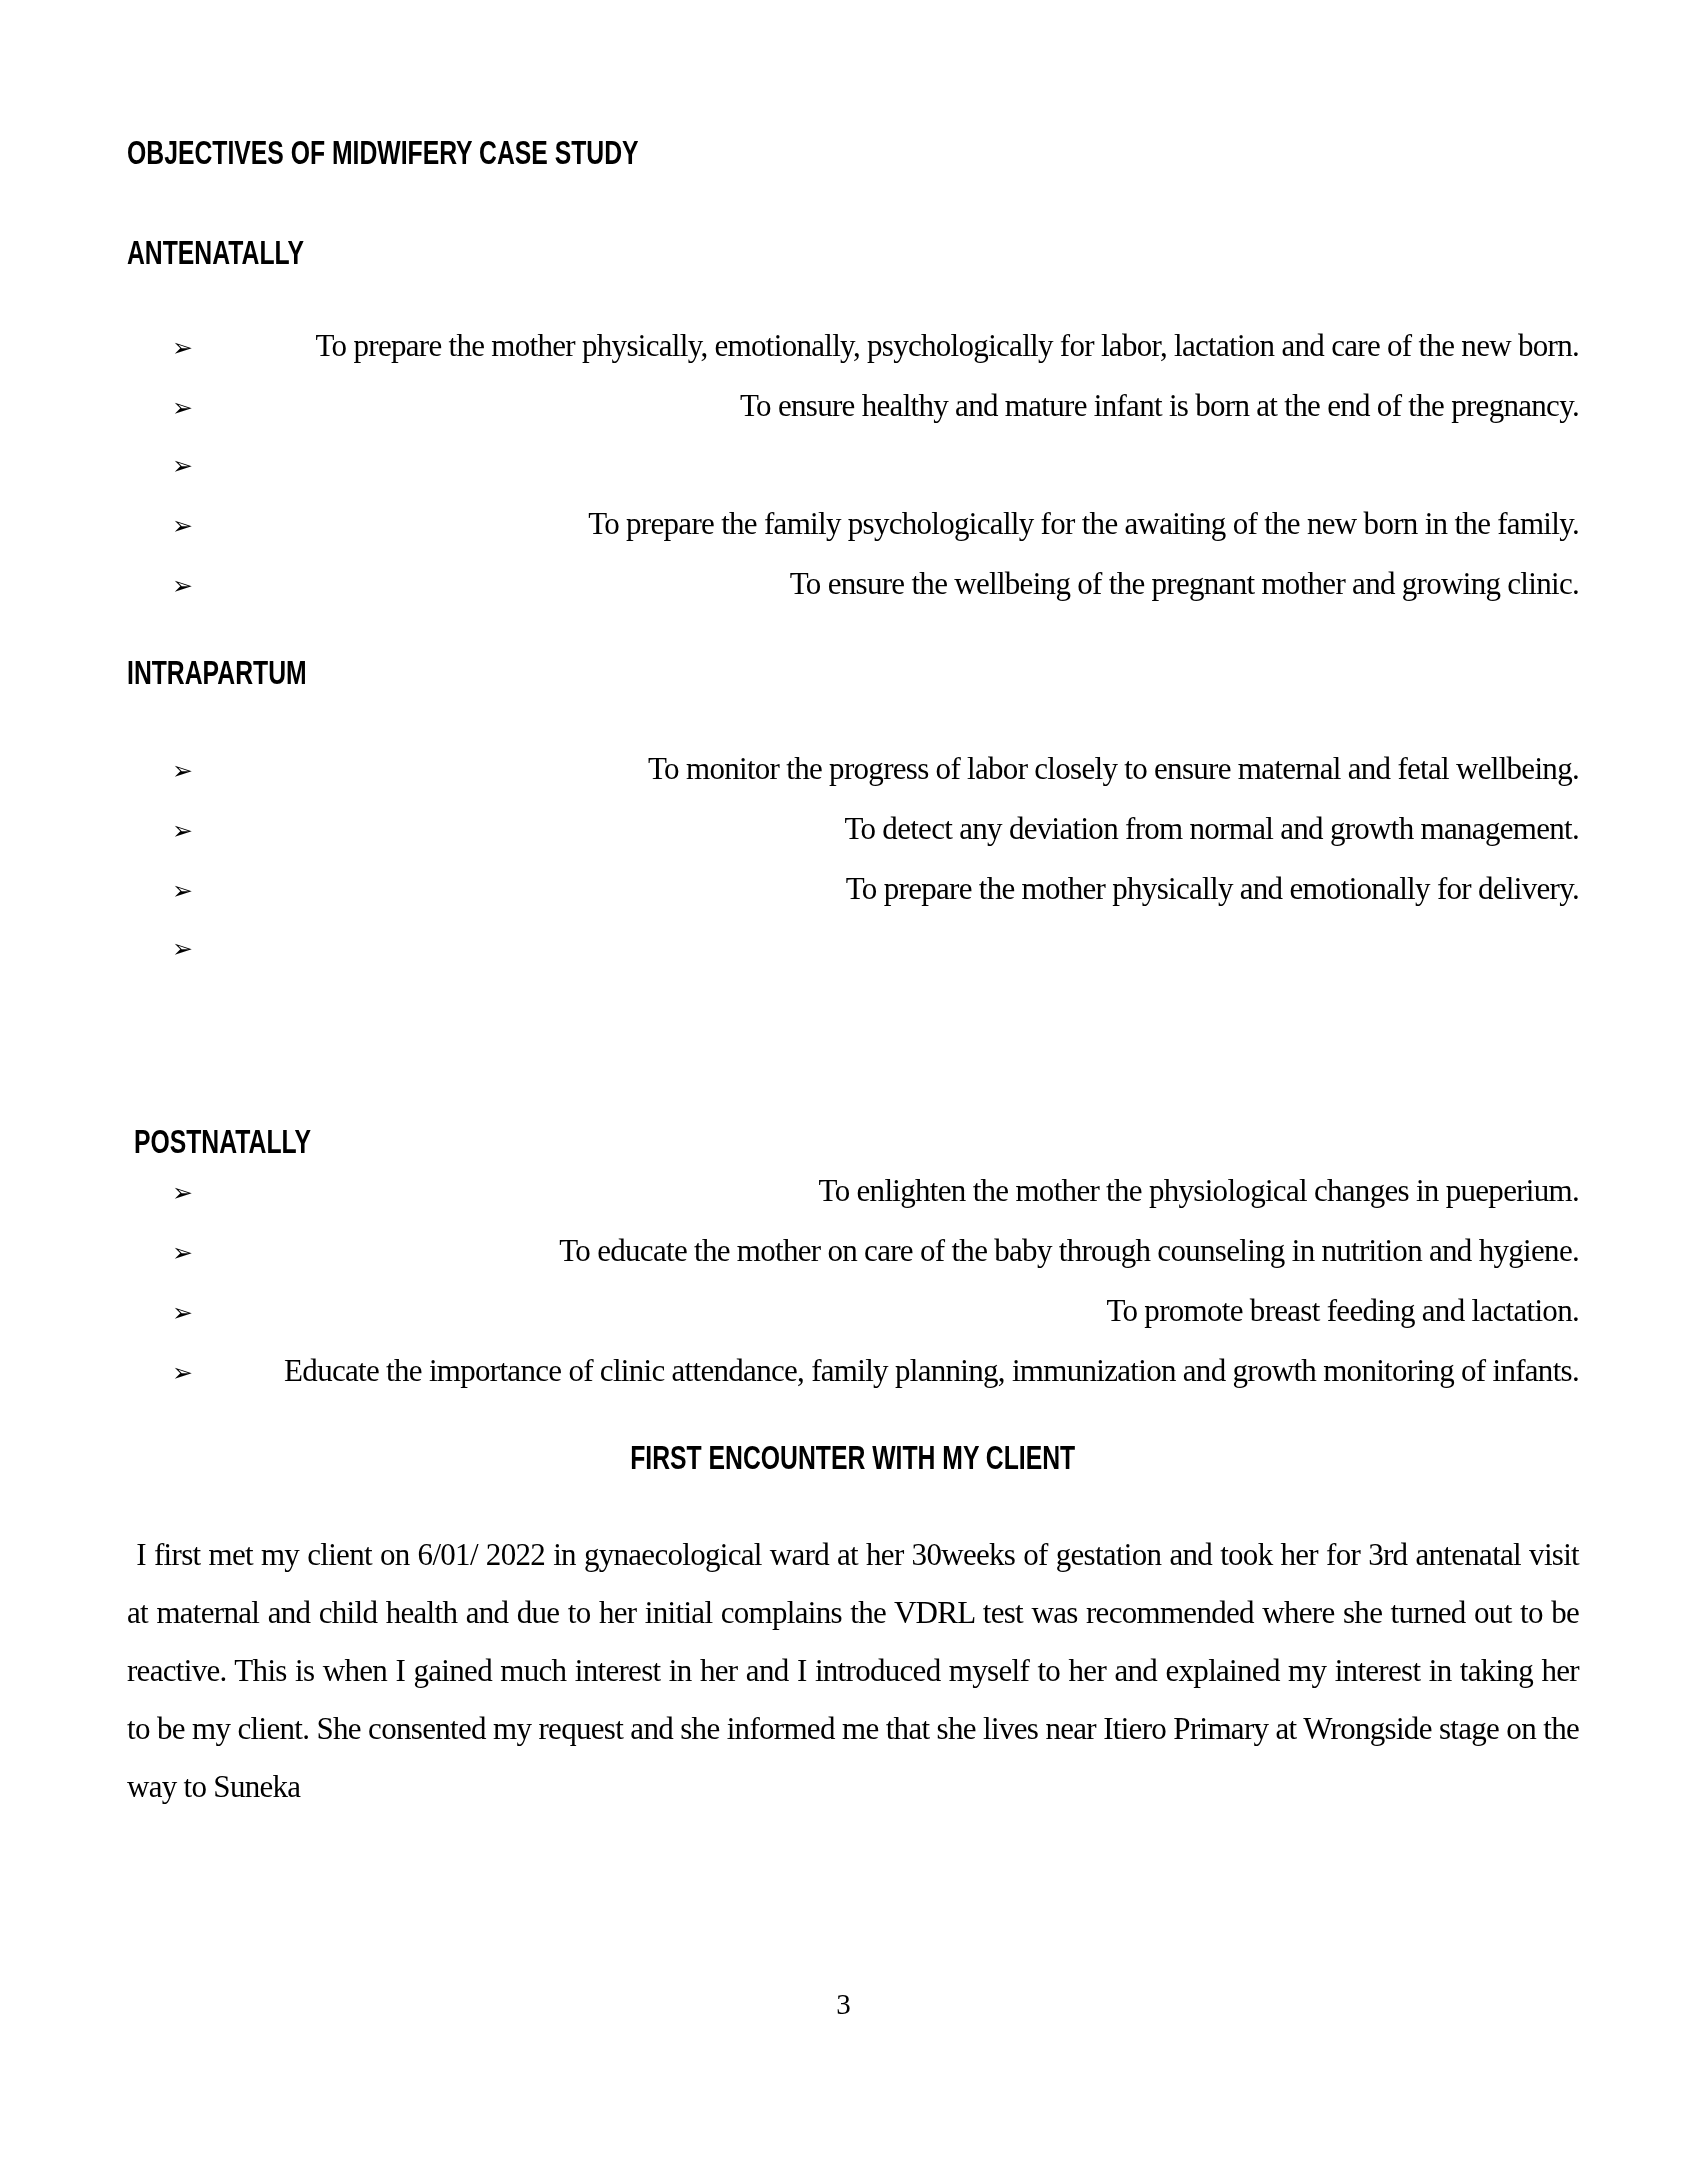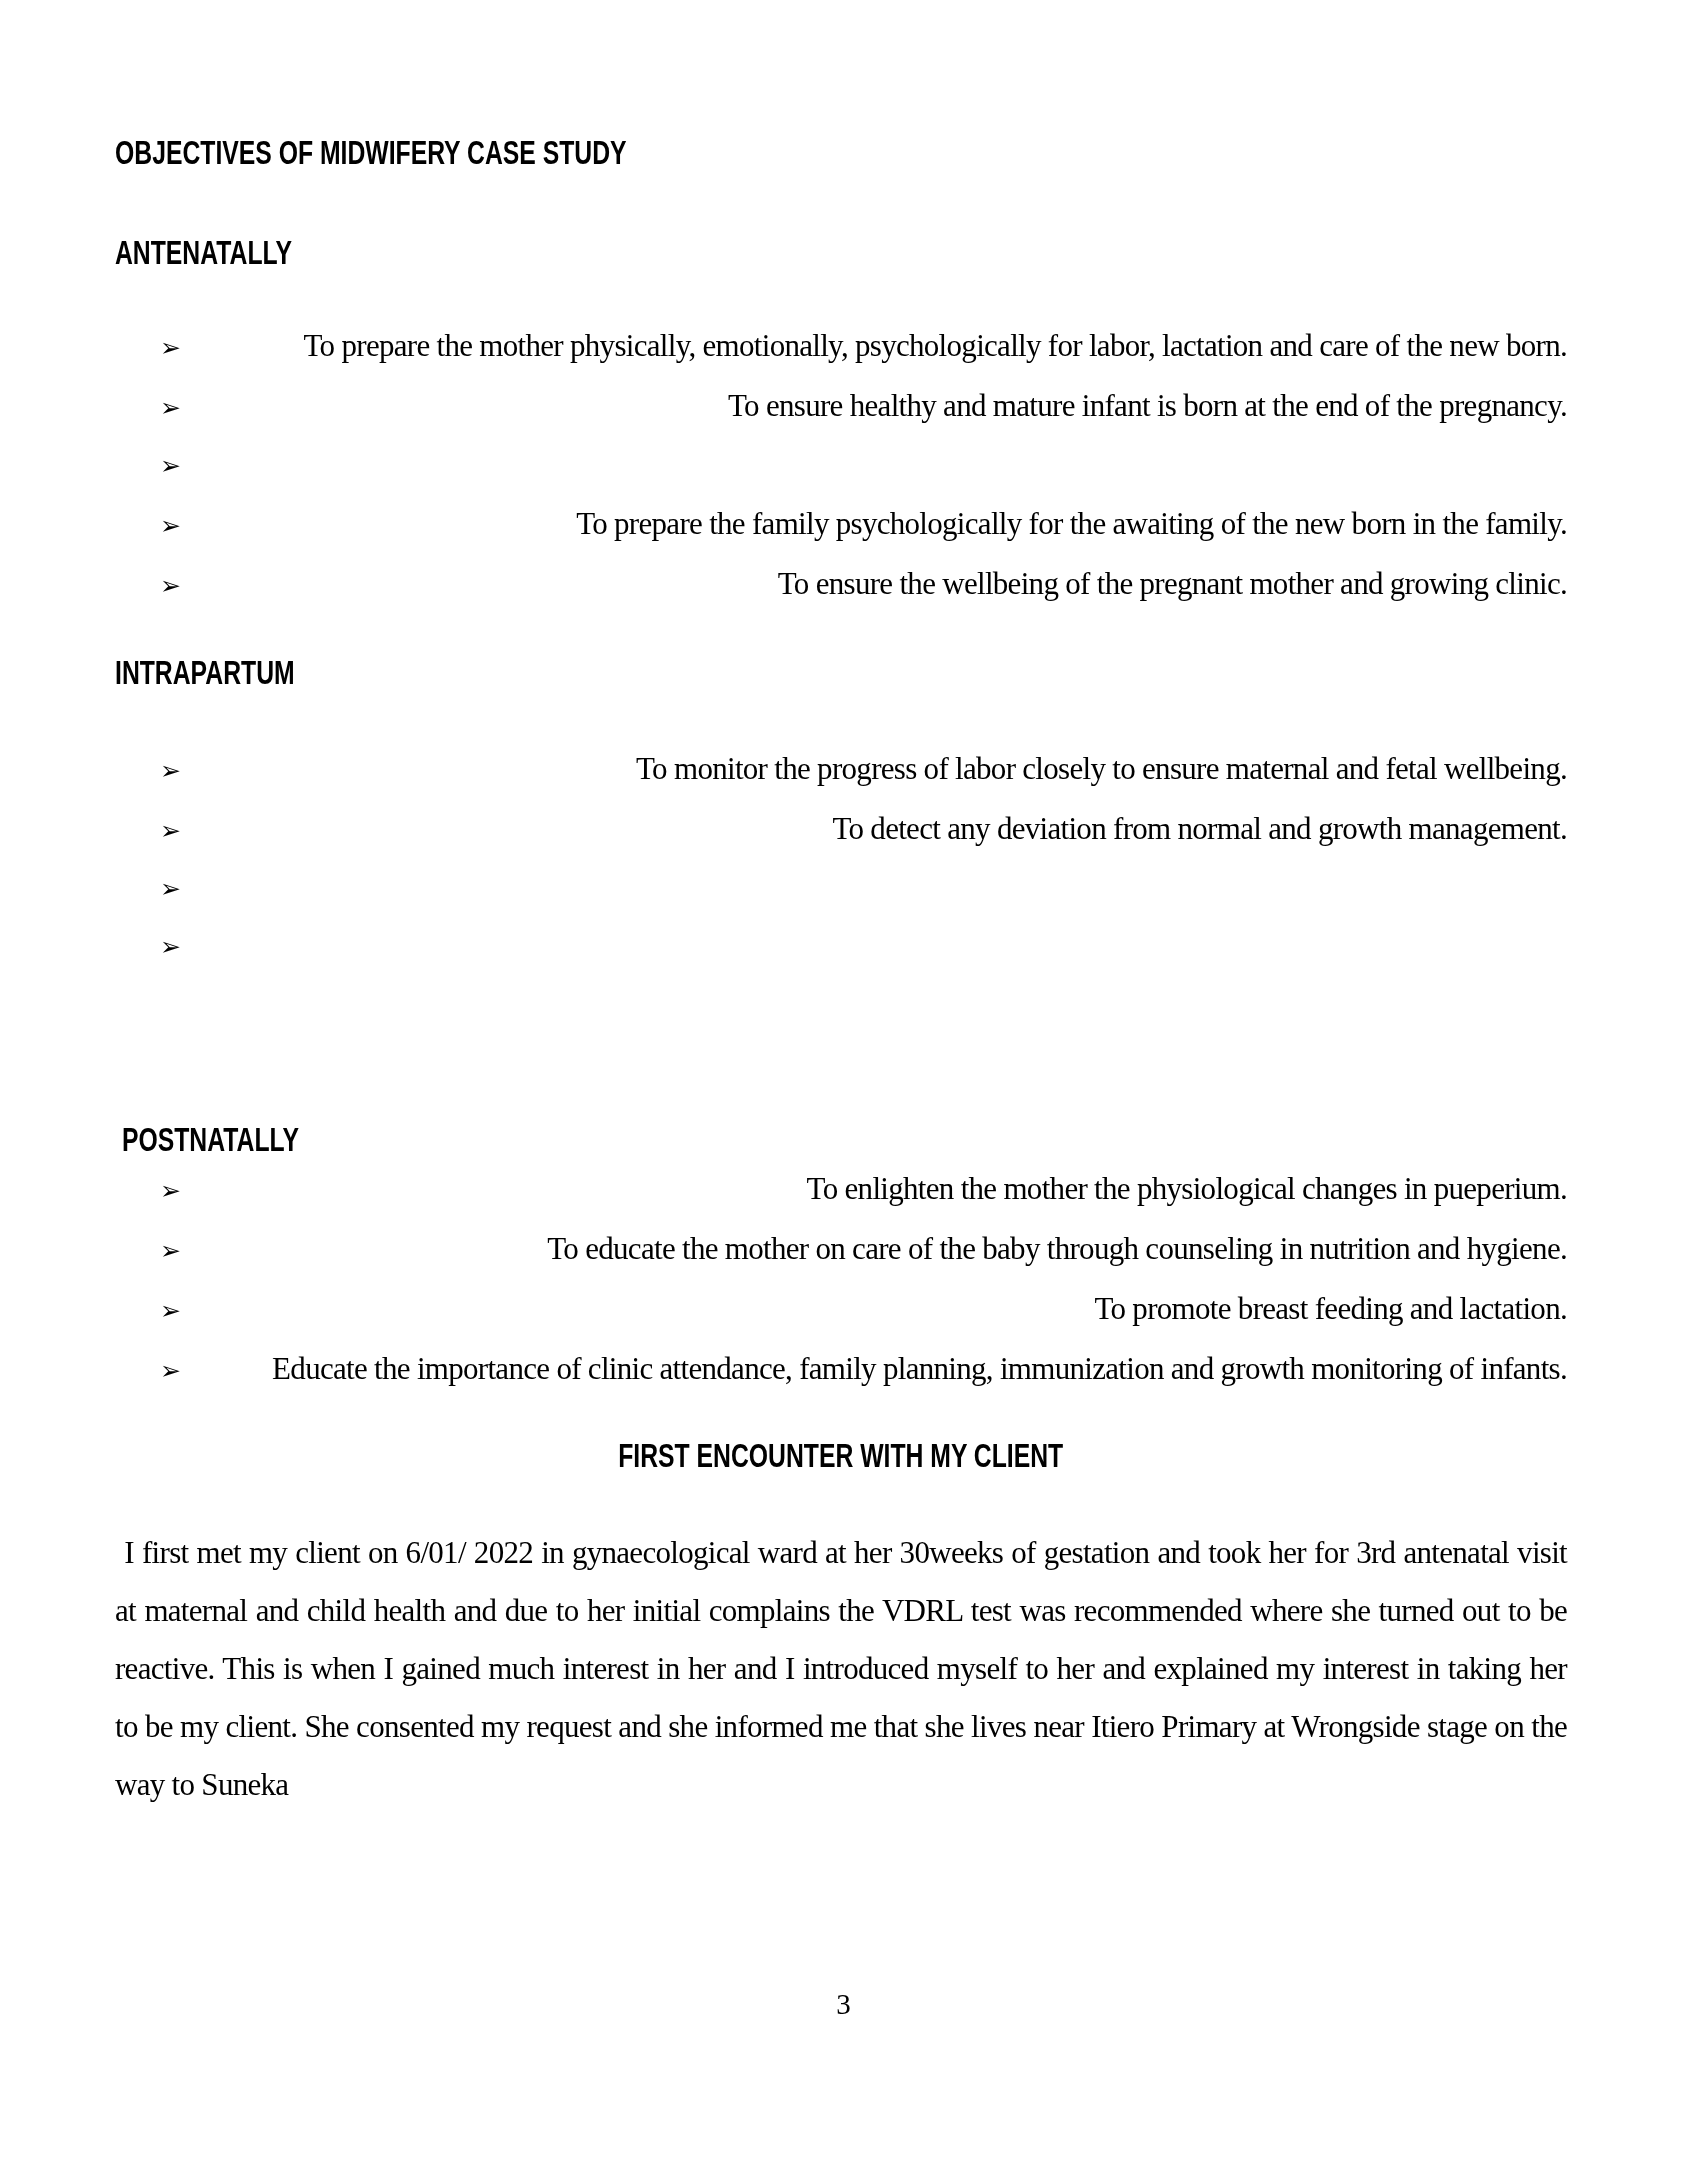--- a/index.html
+++ b/index.html
@@ -10,21 +10,21 @@
   .page {
     position: relative;
     width: 1687px;
     height: 2183px;
     background: #ffffff;
     color: #000000;
     overflow: hidden;
   }
   .content {
     position: absolute;
-    left: 115px;
+    left: 127px;
     top: 0;
     width: 1452px;
   }
   h1.doc-title {
     font: bold 33px/33px "Liberation Sans", sans-serif;
     transform: scaleX(0.75);
     transform-origin: left center;
     margin: 136px 0 0 0;
     white-space: nowrap;
   }
@@ -132,20 +132,21 @@
         <li class="bitem">
           <span class="marker">➢</span>
           <span class="btext">To monitor the progress of labor closely to ensure maternal and fetal wellbeing.</span>
         </li>
         <li class="bitem">
           <span class="marker">➢</span>
           <span class="btext">To detect any deviation from normal and growth management.</span>
         </li>
         <li class="bitem">
           <span class="marker">➢</span>
+          <span class="btext">To prepare the mother physically and emotionally for delivery.</span>
         </li>
         <li class="bitem">
           <span class="marker">➢</span>
         </li>
       </ul>
     </section>
 
     <section class="sec-c">
       <h2 class="sec-heading">POSTNATALLY</h2>
       <ul class="blist">

